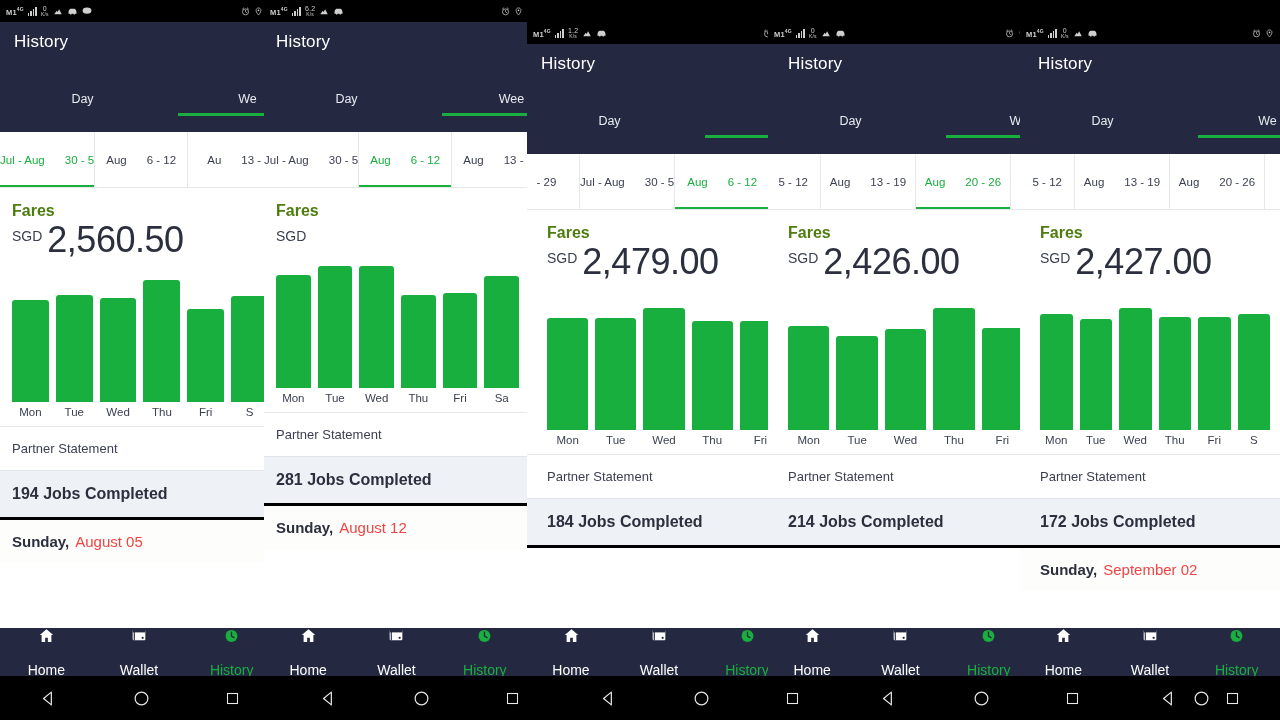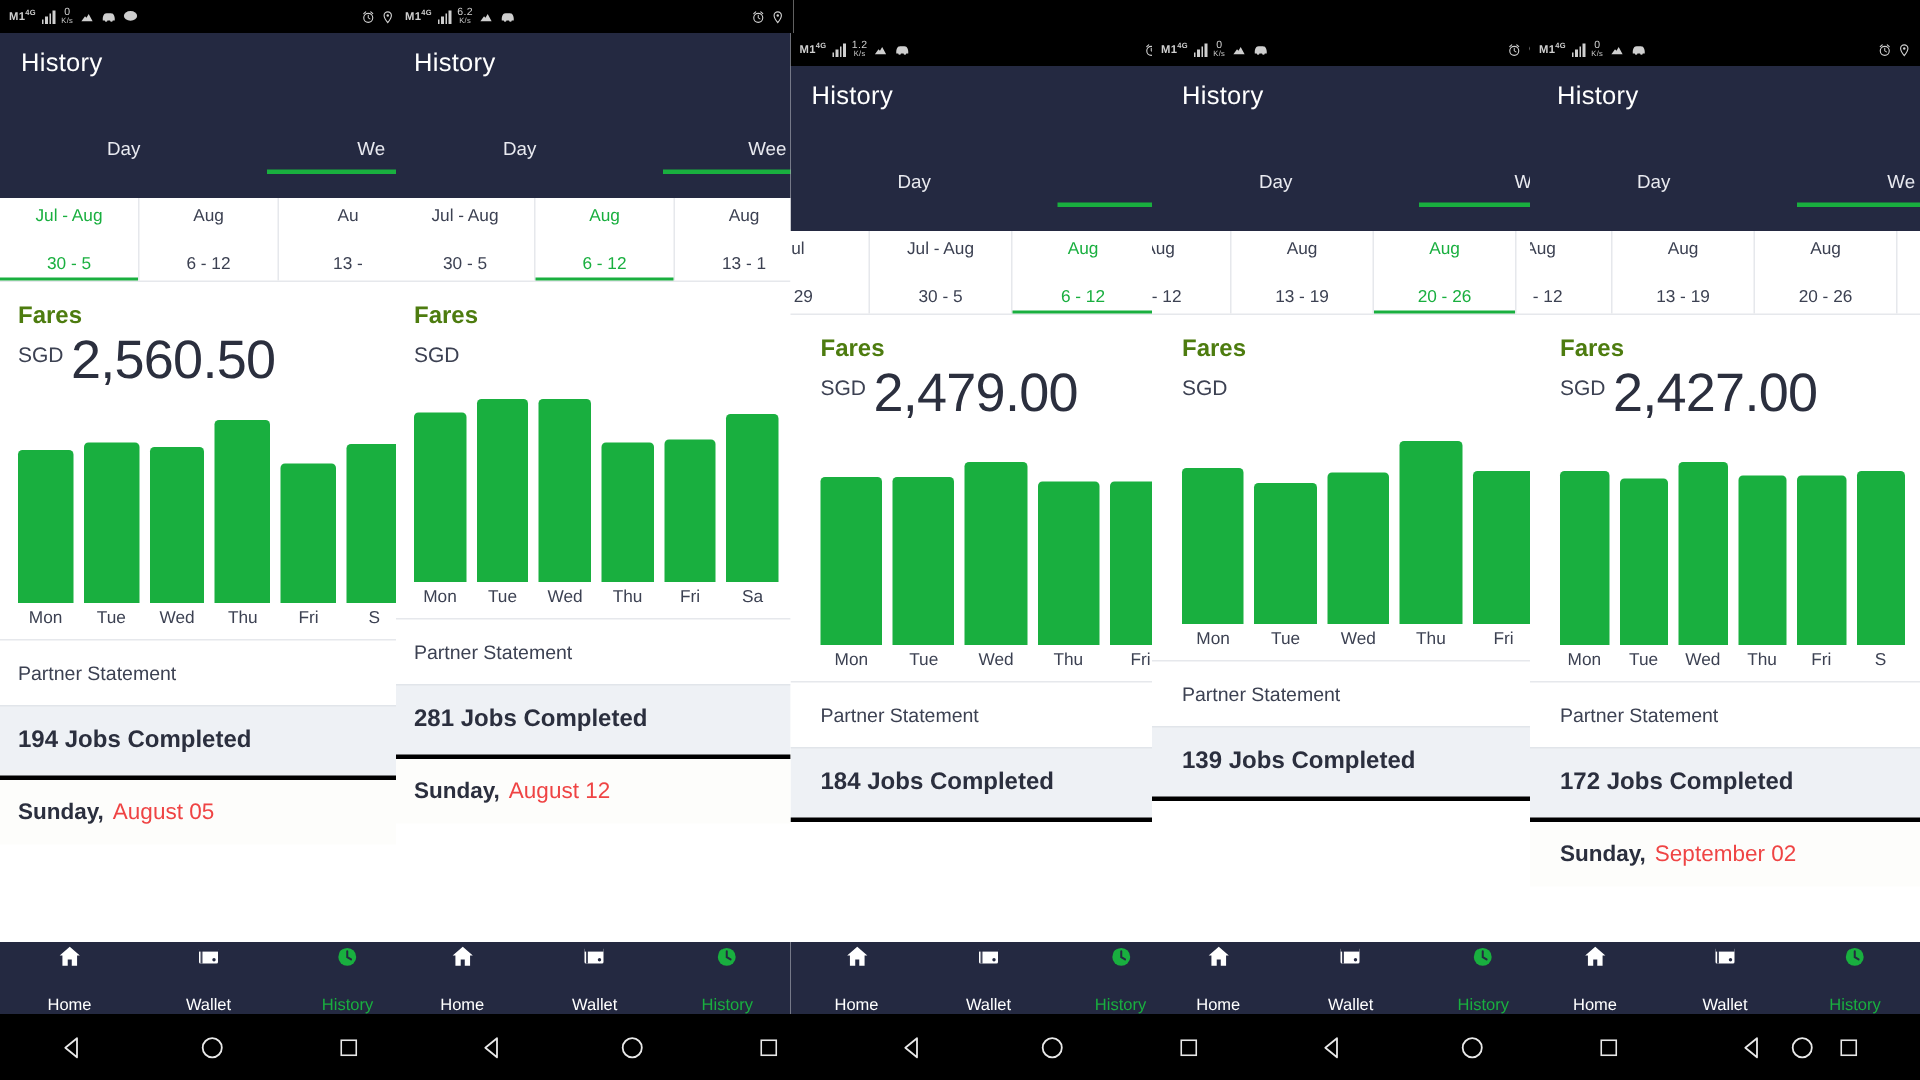--- a/index.html
+++ b/index.html
@@ -58,21 +58,21 @@
     height:3px; background:#19af3f;
   }
 
   
   .datestrip {
     display:flex; background:#fff; height:56px;
     border-bottom:1px solid #e6e8ec;
   }
   .dcell {
     flex:1 0 auto; border-right:1px solid #e6e8ec;
-    display:flex; flex-direction:column; align-items:center;
+    display:flex; flex-direction:row; align-items:center;
     justify-content:center; gap:20px; position:relative;
     color:#3c4152; white-space:nowrap;
   }
   .dcell .m { font-size:11.5px; }
   .dcell .d { font-size:11.5px; }
   .dcell.sel { color:#19af3f; }
   .dcell.sel::after {
     content:""; position:absolute; left:0; right:0; bottom:0;
     height:2px; background:#19af3f;
   }
@@ -115,21 +115,21 @@
   .dayrow b { color:#2b2f3e; font-weight:bold; }
   .dayrow i { color:#ef4444; font-style:normal; }
 
   
   .bottomnav {
     position:absolute; left:0; right:0; bottom:0; height:48px;
     background:#242941; display:flex; align-items:center;
   }
   .navitem {
     flex:1; display:flex; flex-direction:column; align-items:center;
-    justify-content:center; gap:18px; color:#fff; font-size:11px;
+    justify-content:center; gap:18px; color:#fff; font-size:14px;
   }
   .navitem.active { color:#19af3f; }
   .navicon { height:17px; display:flex; align-items:center; }
 
   
   #sysbar {
     position:absolute; left:0; bottom:0; width:1280px; height:44px;
     background:#000; display:flex;
   }
   .syscluster {
@@ -582,41 +582,42 @@
         <div class="dcell sel" style="min-width:95px">
           <span class="m">Aug</span>
           <span class="d">20 - 26</span>
         </div>
         <div class="dcell" style="min-width:95px"></div>
       </div>
       <div class="fares-wrap" style="padding-left:20px">
         <div class="fares-label">Fares</div>
         <div class="fares-amt">
           <span class="cur">SGD</span>
+          <span class="amt">2,426.00</span>
         </div>
       </div>
       <div class="chart" style="margin-top:28px">
         <div class="bars-row" style="padding-left:20px">
           <div class="bar" style="height:85%;background:#19af3f"></div>
           <div class="bar" style="height:77%;background:#19af3f"></div>
           <div class="bar" style="height:83%;background:#19af3f"></div>
           <div class="bar" style="height:100%;background:#19af3f"></div>
           <div class="bar" style="height:84%;background:#19af3f"></div>
         </div>
         <div class="xlabels" style="padding-left:20px">
           <span>Mon</span>
           <span>Tue</span>
           <span>Wed</span>
           <span>Thu</span>
           <span>Fri</span>
         </div>
         <div class="chart-sep"></div>
       </div>
       <div class="stmt" style="padding-left:20px">Partner Statement</div>
-      <div class="jobs" style="padding-left:20px">139 Jobs Completed</div>
+      <div class="jobs" style="padding-left:20px">214 Jobs Completed</div>
       <div class="bottomnav">
         <div class="navitem">
           <span class="navicon">
             <svg width="17" height="17" viewBox="0 0 24 24">
               <path fill="#ffffff" d="M12 3 2.5 11.2h2.6V21h5V15h3.8v6h5v-9.8h2.6z"></path>
             </svg>
           </span>
           <span>Home</span>
         </div>
         <div class="navitem">

